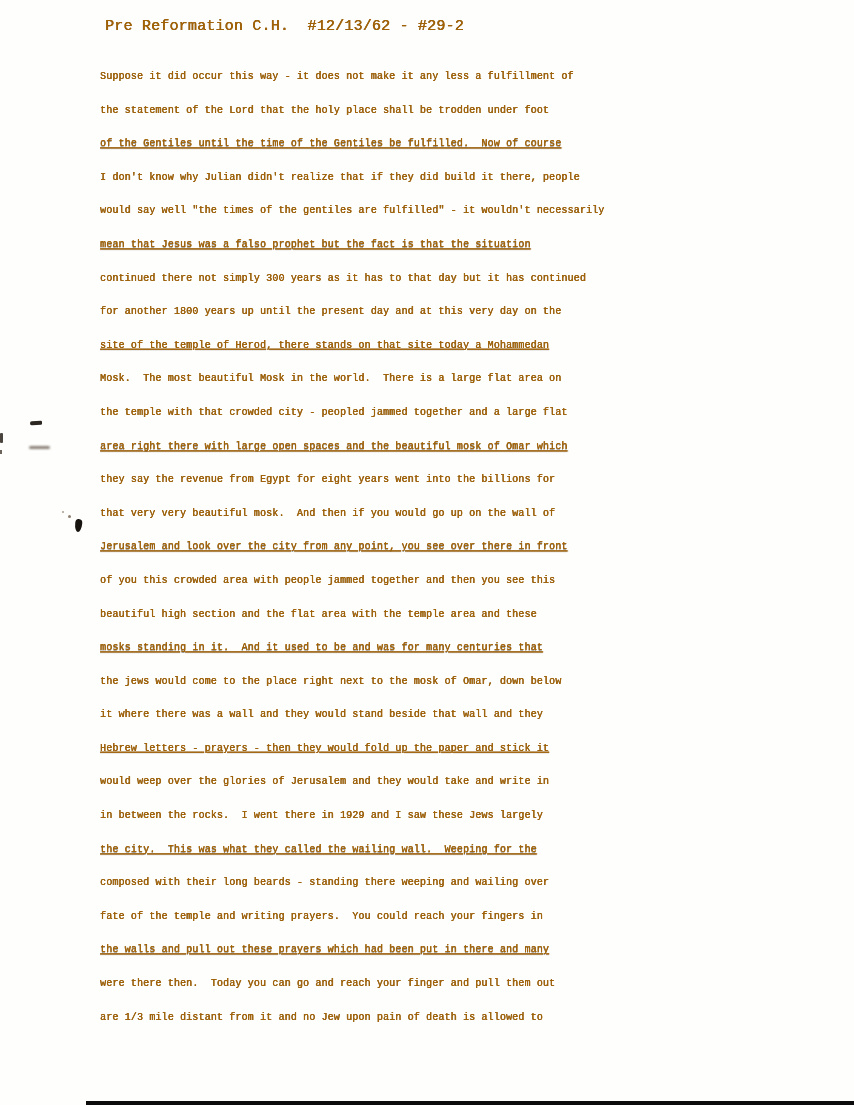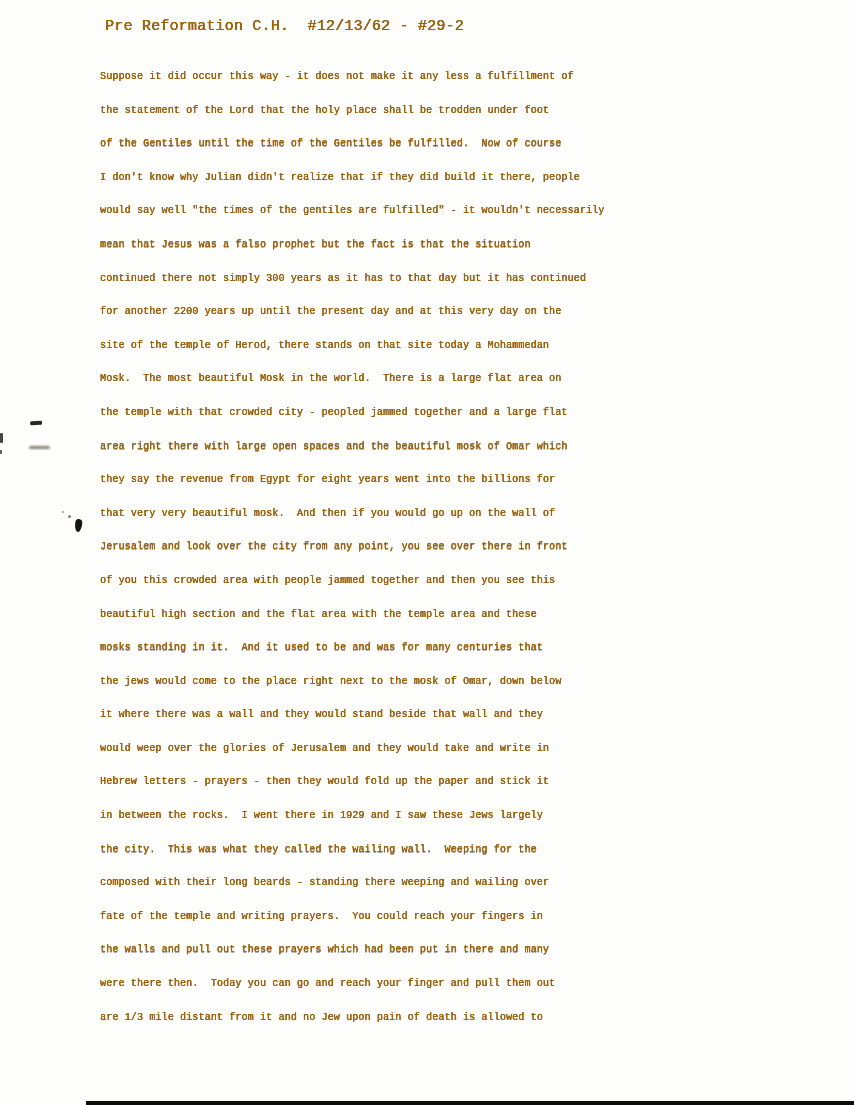--- a/index.html
+++ b/index.html
@@ -33,21 +33,21 @@
   }
   .body-text .text-line {
     white-space: pre;
     font-size: 10px;
     line-height: 33.6px;
     height: 33.6px;
     letter-spacing: 0.15px;
     text-shadow: 0.35px 0 0 currentColor, 0 0.25px 0 rgba(30,28,26,0.5);
   }
   
-  .body-text .text-line:nth-child(3n)   { transform: translateY(0.4px); }
+  .body-text .text-line:nth-child(3n)   { transform: translateY(0.4px); text-decoration: underline; }
   .body-text .text-line:nth-child(4n+1) { transform: translateY(-0.3px); }
 
   
   .pencil-mark-dash {
     position: absolute;
     left: 30px;
     top: 421px;
     width: 12px;
     height: 4px;
     background: #2c2620;
@@ -128,35 +128,35 @@
   <div class="header-line">Pre Reformation C.H.  #12/13/62 - #29-2</div>
 
   <div class="body-text" id="body-lines">
       <div class="text-line">Suppose it did occur this way - it does not make it any less a fulfillment of</div>
       <div class="text-line">the statement of the Lord that the holy place shall be trodden under foot</div>
       <div class="text-line">of the Gentiles until the time of the Gentiles be fulfilled.  Now of course</div>
       <div class="text-line">I don't know why Julian didn't realize that if they did build it there, people</div>
       <div class="text-line">would say well "the times of the gentiles are fulfilled" - it wouldn't necessarily</div>
       <div class="text-line">mean that Jesus was a falso prophet but the fact is that the situation</div>
       <div class="text-line">continued there not simply 300 years as it has to that day but it has continued</div>
-      <div class="text-line">for another 2200 years up until the present day and at this very day on the</div>
+      <div class="text-line">for another 1800 years up until the present day and at this very day on the</div>
       <div class="text-line">site of the temple of Herod, there stands on that site today a Mohammedan</div>
       <div class="text-line">Mosk.  The most beautiful Mosk in the world.  There is a large flat area on</div>
       <div class="text-line">the temple with that crowded city - peopled jammed together and a large flat</div>
       <div class="text-line">area right there with large open spaces and the beautiful mosk of Omar which</div>
       <div class="text-line">they say the revenue from Egypt for eight years went into the billions for</div>
       <div class="text-line">that very very beautiful mosk.  And then if you would go up on the wall of</div>
       <div class="text-line">Jerusalem and look over the city from any point, you see over there in front</div>
       <div class="text-line">of you this crowded area with people jammed together and then you see this</div>
       <div class="text-line">beautiful high section and the flat area with the temple area and these</div>
       <div class="text-line">mosks standing in it.  And it used to be and was for many centuries that</div>
       <div class="text-line">the jews would come to the place right next to the mosk of Omar, down below</div>
       <div class="text-line">it where there was a wall and they would stand beside that wall and they</div>
+      <div class="text-line">Hebrew letters - prayers - then they would fold up the paper and stick it</div>
       <div class="text-line">would weep over the glories of Jerusalem and they would take and write in</div>
-      <div class="text-line">Hebrew letters - prayers - then they would fold up the paper and stick it</div>
       <div class="text-line">in between the rocks.  I went there in 1929 and I saw these Jews largely</div>
       <div class="text-line">the city.  This was what they called the wailing wall.  Weeping for the</div>
       <div class="text-line">composed with their long beards - standing there weeping and wailing over</div>
       <div class="text-line">fate of the temple and writing prayers.  You could reach your fingers in</div>
       <div class="text-line">the walls and pull out these prayers which had been put in there and many</div>
       <div class="text-line">were there then.  Today you can go and reach your finger and pull them out</div>
       <div class="text-line">are 1/3 mile distant from it and no Jew upon pain of death is allowed to</div>
     </div>
 
   <div class="pencil-mark-dash"></div>

